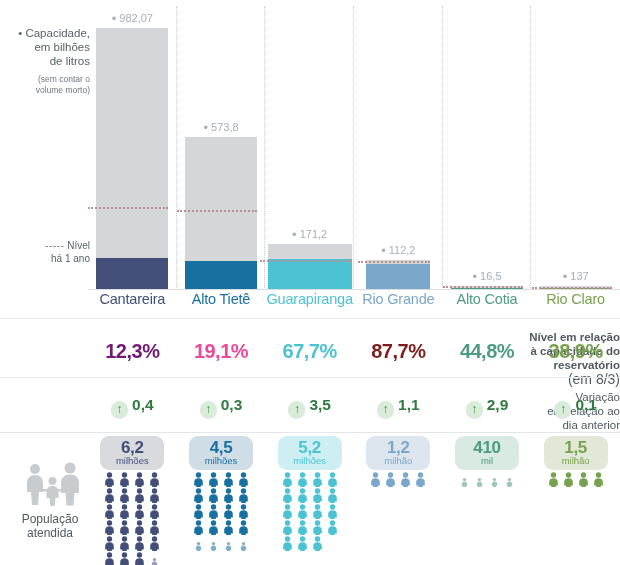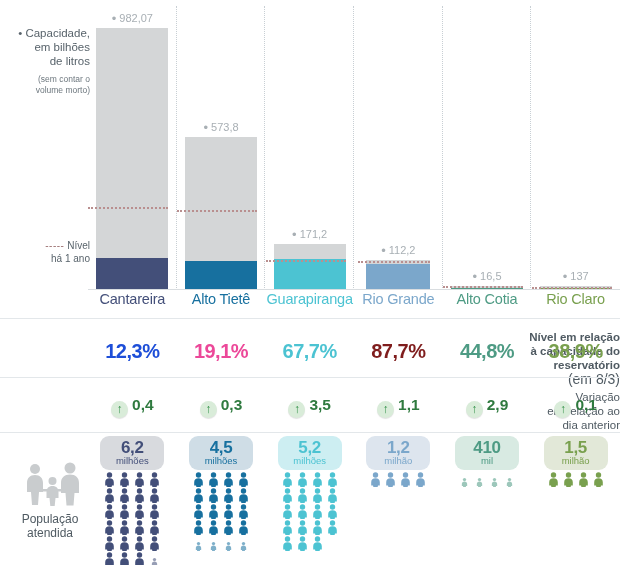--- a/index.html
+++ b/index.html
@@ -133,21 +133,21 @@
           <div class="bar-wrap" style="width: 72px; height: 153.08px;">
             <div class="bar-total" style="height: 153.08px;">
               <div class="bar-fill" style="height: 29.2383px; background: rgb(23, 112, 159);"></div>
               <div class="year-line dotted" style="bottom: 78.071px;"></div>
             </div>
             <div class="bar-value" style="bottom: 157.08px;"><span class="dot">•</span> <span>573,8</span></div>
           </div>
           <div class="divider"></div>
         </div>
         <div class="col" style="left: 177.333px; width: 88.6667px;">
-          <div class="bar-wrap" style="width: 72px; height: 45.6733px;">
+          <div class="bar-wrap" style="width: 84px; height: 45.6733px;">
             <div class="bar-total" style="height: 45.6733px;">
               <div class="bar-fill" style="height: 30.9208px; background: rgb(76, 195, 210);"></div>
               <div class="year-line dotted" style="bottom: 27.8607px;"></div>
             </div>
             <div class="bar-value" style="bottom: 49.6733px;"><span class="dot">•</span> <span>171,2</span></div>
           </div>
           <div class="divider"></div>
         </div>
         <div class="col" style="left: 266px; width: 88.6667px;">
           <div class="bar-wrap" style="width: 64px; height: 29.9331px;">
@@ -193,21 +193,21 @@
   <div class="row-sep" style="top:318px;"></div>
 
   <div>
     <div class="rlabel bold" style="top:330px;">
       <span>Nível em relação</span><br>
       <span>à capacidade do</span><br>
       <span>reservatório</span><br>
       <span class="sub">(em 8/3)</span>
     </div>
     <div id="levels">
-        <div class="cell pct" style="left: 88px; width: 88.6667px; top: 340px; color: #1d4ed8;">12,3%</div>
+        <div class="cell pct" style="left: 88px; width: 88.6667px; top: 340px; color: #701a75;">12,3%</div>
         <div class="cell pct" style="left: 176.667px; width: 88.6667px; top: 340px; color: #ec4899;">19,1%</div>
         <div class="cell pct" style="left: 265.333px; width: 88.6667px; top: 340px; color: rgb(76, 195, 210);">67,7%</div>
         <div class="cell pct" style="left: 354px; width: 88.6667px; top: 340px; color: #7f1d1d;">87,7%</div>
         <div class="cell pct" style="left: 442.667px; width: 88.6667px; top: 340px; color: rgb(78, 155, 132);">44,8%</div>
         <div class="cell pct" style="left: 531.333px; width: 88.6667px; top: 340px; color: rgb(121, 160, 78);">38,9%</div>
       </div>
   </div>
   <div class="row-sep" style="top:377px;"></div>
 
   <div>

